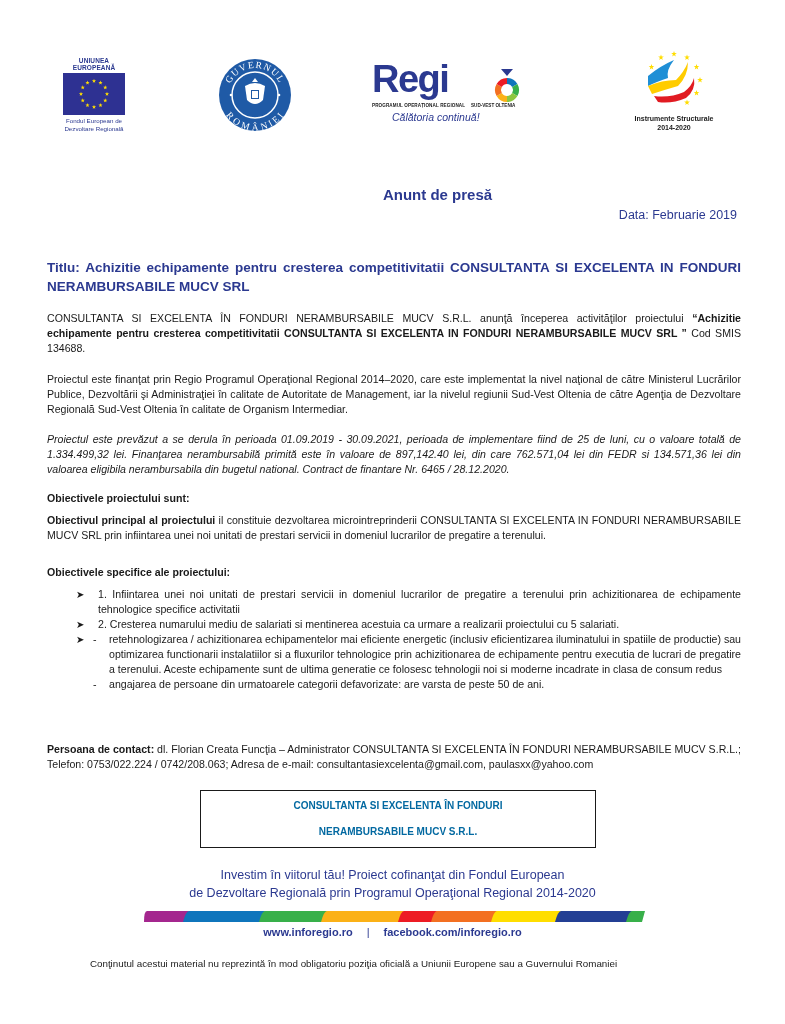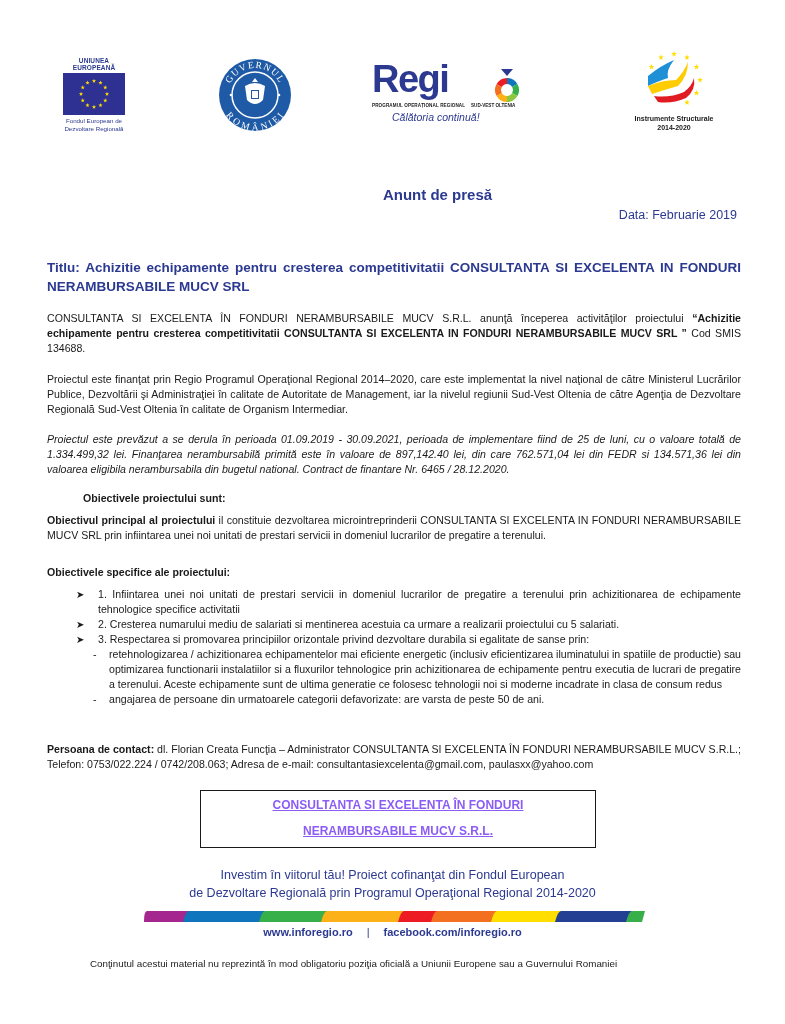--- a/index.html
+++ b/index.html
@@ -32,36 +32,36 @@
   .press-title { left: 0; width: 785px; top: 186px; text-align: center; font-size: 15px; font-weight: bold; color: #2b3990; margin-left: 45px; }
   .date { right: 48px; top: 208px; font-size: 12.5px; color: #2b3990; }
 
   .doc-title { left: 47px; width: 694px; top: 258px; font-size: 13.5px; font-weight: bold; color: #2b3990;
                text-align: justify; line-height: 19px; }
 
   .body-text { left: 47px; width: 694px; font-size: 10.6px; line-height: 15px; text-align: justify; color: #1a1a1a; }
   .p1 { top: 311px; }
   .p2 { top: 372px; }
   .p3 { top: 432px; font-style: italic; }
-  .p4 { top: 491px; font-weight: bold; margin-left: 36px; }
+  .p4 { top: 491px; font-weight: bold; }
   .p5 { top: 513px; }
   .p6 { top: 565px; font-weight: bold; }
   .bold { font-weight: bold; }
 
   .obj-list { left: 76px; width: 665px; top: 587px; font-size: 10.6px; line-height: 15px; text-align: justify; }
   .obj-item { position: relative; padding-left: 22px; }
   .obj-item .arrow { position: absolute; left: 0; top: 0; font-size: 10px; }
   .sub-list { margin-top: 0; }
   .sub-item { position: relative; padding-left: 33px; }
   .sub-item .dash { position: absolute; left: 17px; top: 0; }
 
   .p7 { top: 742px; }
 
   .company-box { left: 200px; top: 790px; width: 394px; height: 56px; border: 1.5px solid #1a1a1a;
-                 text-align: center; color: #8b5cf6; font-weight: bold; font-size: 12px; line-height: 23px; text-decoration: underline; }
+                 text-align: center; color: #0369a1; font-weight: bold; font-size: 10px; line-height: 23px; }
   .company-box div { margin-top: 3px; }
 
   .invest { left: 0; width: 785px; top: 866px; text-align: center; font-size: 12.5px; line-height: 18px; color: #2b3990; font-style: normal; }
 
   .color-bar { left: 43px; top: 911px; width: 485px; height: 11px; }
   .links { left: 0; width: 785px; top: 926px; text-align: center; font-size: 11px; font-weight: bold; color: #2b3990; }
   .links .sep { display: inline-block; margin: 0 14px; font-weight: normal; }
   .disclaimer { left: 0; width: 707px; top: 958px; text-align: center; font-size: 9.8px; color: #1a1a1a; }
 </style>
 </head>
@@ -179,21 +179,20 @@
   <div class="obj-item">
     <span class="arrow">➤</span>
     <span>1. Infiintarea unei noi unitati de prestari servicii in domeniul lucrarilor de pregatire a terenului prin achizitionarea de echipamente tehnologice specifice activitatii</span>
   </div>
   <div class="obj-item">
     <span class="arrow">➤</span>
     <span>2. Cresterea numarului mediu de salariati si mentinerea acestuia ca urmare a realizarii proiectului cu 5 salariati.</span>
   </div>
   <div class="obj-item">
     <span class="arrow">➤</span>
-    <span>3. Respectarea si promovarea principiilor orizontale privind dezvoltare durabila si egalitate de sanse prin:</span>
   </div>
   <div class="sub-list">
     <div class="sub-item">
       <span class="dash">-</span>
       <span>retehnologizarea / achizitionarea echipamentelor mai eficiente energetic (inclusiv eficientizarea iluminatului in spatiile de productie) sau optimizarea functionarii instalatiilor si a fluxurilor tehnologice prin achizitionarea de echipamente pentru executia de lucrari de pregatire a terenului. Aceste echipamente sunt de ultima generatie ce folosesc tehnologii noi si moderne incadrate in clasa de consum redus</span>
     </div>
     <div class="sub-item">
       <span class="dash">-</span>
       <span>angajarea de persoane din urmatoarele categorii defavorizate: are varsta de peste 50 de ani.</span>
     </div>

